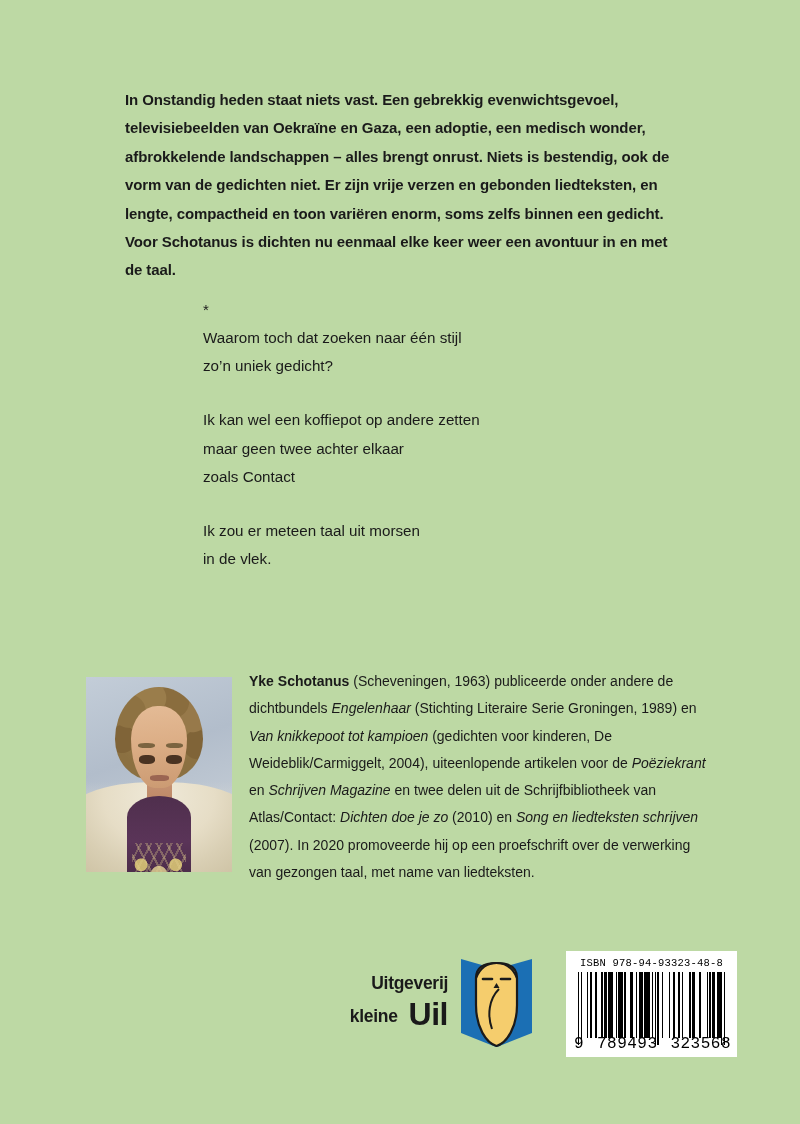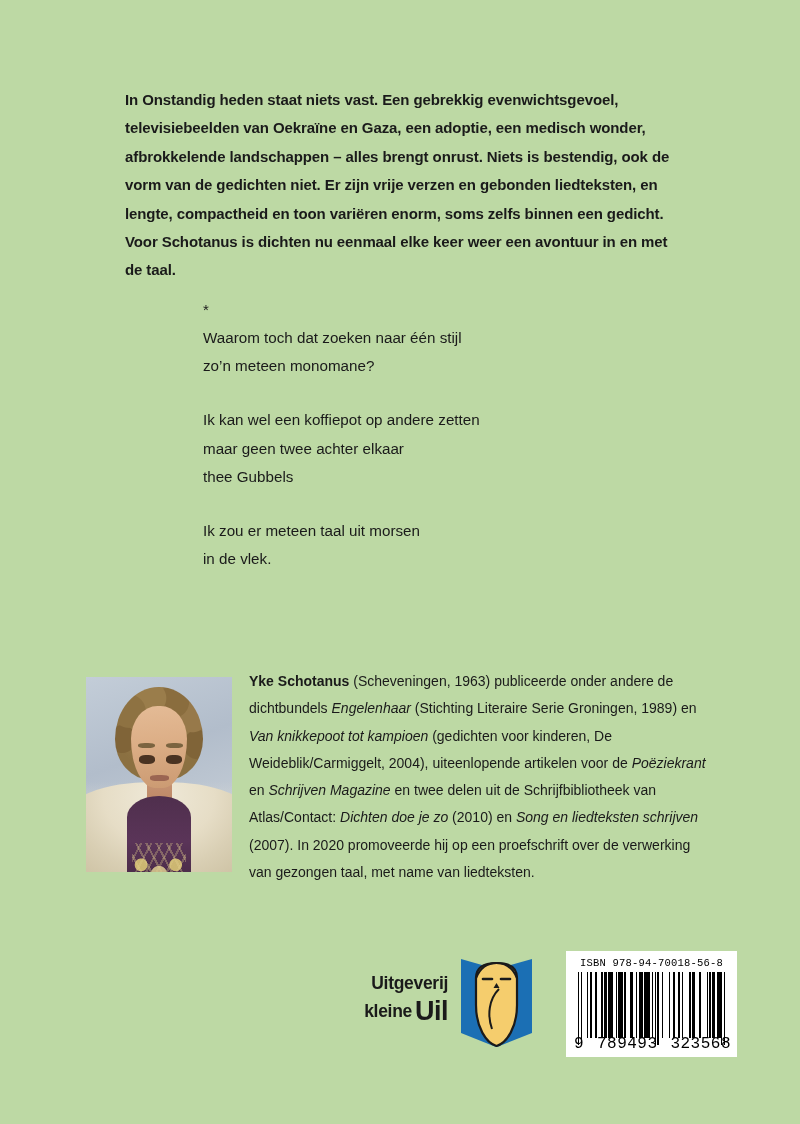--- a/index.html
+++ b/index.html
@@ -210,25 +210,25 @@
     display: block;
     margin-top: 5px;
     white-space: nowrap;
   }
   #pub-kleine {
     font-size: 17.5px;
     font-weight: bold;
     letter-spacing: -0.3px;
   }
   #pub-uil {
-    font-size: 27px;
+    font-size: 32px;
     font-weight: bold;
     letter-spacing: -0.5px;
     vertical-align: -3px;
-    margin-left: 3px;
+    margin-left: 11px;
   }
   #pub-mark {
     position: absolute;
     left: 115px;
     top: 0;
     width: 75px;
     height: 96px;
   }
 
   
@@ -284,27 +284,27 @@
 <body>
 
 <div id="blurb">
   <p>In Onstandig heden staat niets vast. Een gebrekkig evenwichtsgevoel, televisiebeelden van Oekraïne en Gaza, een adoptie, een medisch wonder, afbrokkelende landschappen – alles brengt onrust. Niets is bestendig, ook de vorm van de gedichten niet. Er zijn vrije verzen en gebonden liedteksten, en lengte, compactheid en toon variëren enorm, soms zelfs binnen een gedicht. Voor Schotanus is dichten nu eenmaal elke keer weer een avontuur in en met de taal.</p>
 </div>
 
 <div id="poem">
   <div class="poem-star">*</div>
   <div>
     <div class="poem-line">Waarom toch dat zoeken naar één stijl</div>
-    <div class="poem-line">zo’n meteen monomane?</div>
+    <div class="poem-line">zo’n uniek gedicht?</div>
   </div>
   <div class="poem-gap"></div>
   <div>
     <div class="poem-line">Ik kan wel een koffiepot op andere zetten</div>
     <div class="poem-line">maar geen twee achter elkaar</div>
-    <div class="poem-line">thee Gubbels</div>
+    <div class="poem-line">zoals Contact</div>
   </div>
   <div class="poem-gap"></div>
   <div>
     <div class="poem-line">Ik zou er meteen taal uit morsen</div>
     <div class="poem-line">in de vlek.</div>
   </div>
 </div>
 
 <div id="author-photo">
   <div class="ph ph-bg"></div>
@@ -351,21 +351,21 @@
 
       <path d="M24 26 L33 26" stroke="#1a1a1a" stroke-width="2.6" stroke-linecap="round"></path>
       <path d="M42 26 L51 26" stroke="#1a1a1a" stroke-width="2.6" stroke-linecap="round"></path>
 
       <path d="M37.5 30 L34.5 35 L40.5 35 Z" fill="#1a1a1a"></path>
     </svg>
   </div>
 </div>
 
 <div id="barcode-box">
-  <div id="isbn-text">ISBN  978-94-70018-56-8</div>
+  <div id="isbn-text">ISBN  978-94-93323-48-8</div>
   <div id="bars">
       <i class="g" style="width: 1.45098px;"></i>
       <i class="w" style="width: 1.45098px;"></i>
       <i class="g" style="width: 1.45098px;"></i>
       <i class="w" style="width: 4.35294px;"></i>
       <i style="width: 1.45098px;"></i>
       <i class="w" style="width: 1.45098px;"></i>
       <i style="width: 2.90196px;"></i>
       <i class="w" style="width: 2.90196px;"></i>
       <i style="width: 1.45098px;"></i>

